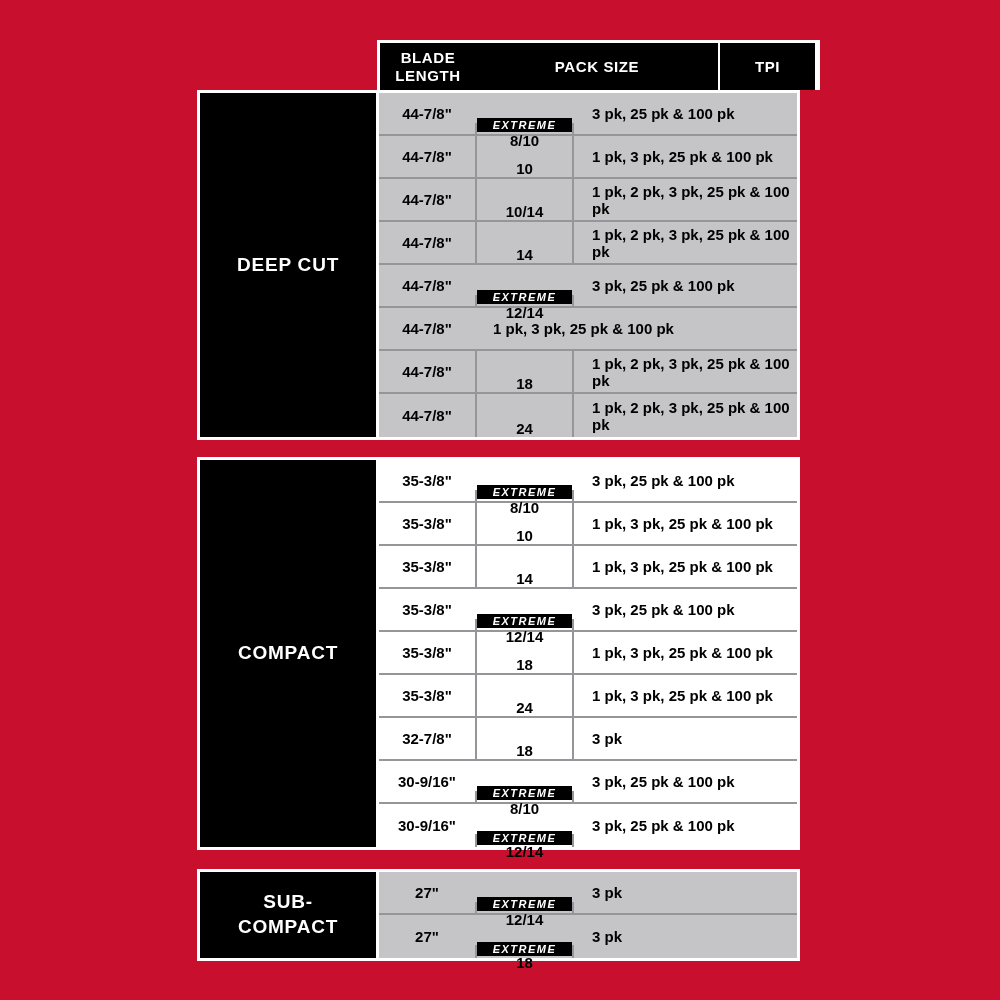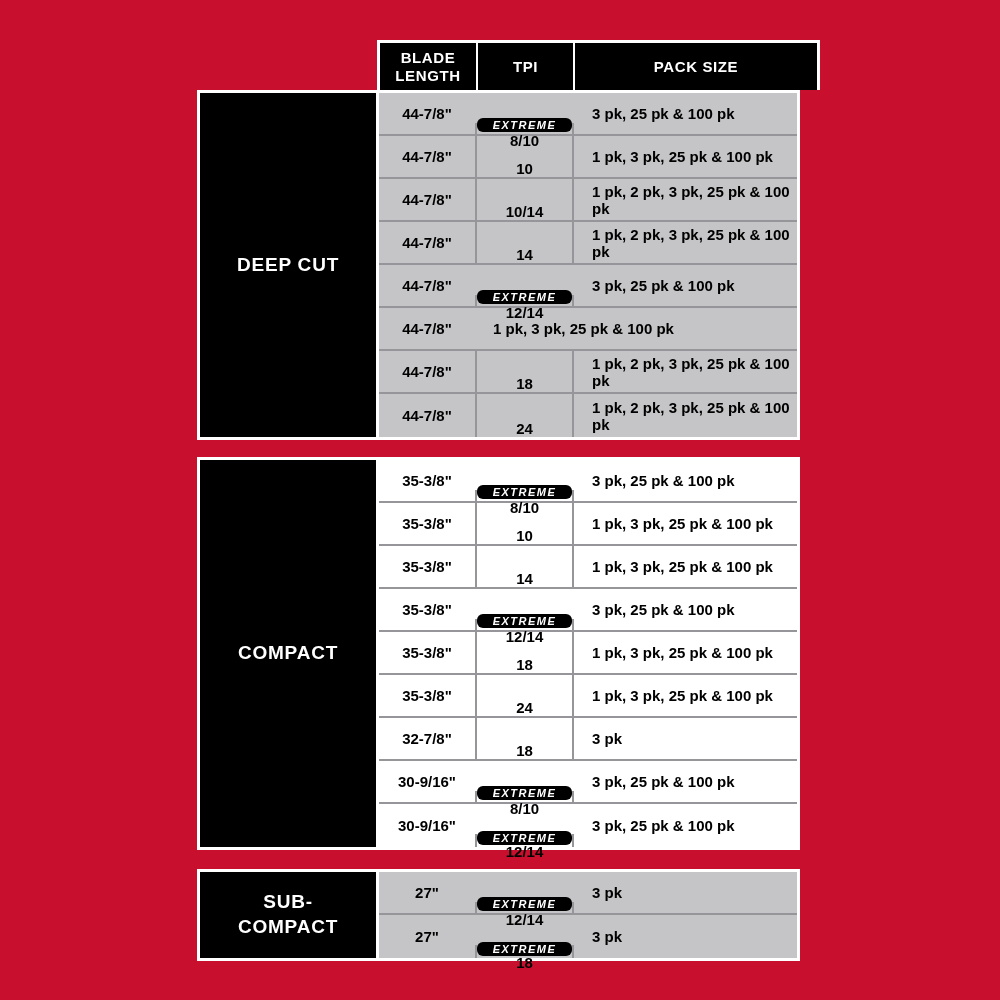--- a/index.html
+++ b/index.html
@@ -57,38 +57,38 @@
   .row:last-child{border-bottom:none;}
   .rows-gray .row{background:var(--cell-gray);}
   .rows-white .row{background:var(--cell-white);}
   .cell{font-weight:bold;font-size:15px;color:var(--black);box-sizing:border-box;}
   .blade-cell{width:96px;display:flex;align-items:center;justify-content:center;}
   .tpi-cell{
     width:99px;border-left:2px solid var(--sep);border-right:2px solid var(--sep);
     position:relative;display:flex;align-items:flex-end;justify-content:center;
   }
   .tpi-cell.extreme{align-items:flex-start;padding-top:9px;margin-top:30px;}
-  .badge{display:none;border-radius:6px;}
+  .badge{display:none;}
   .tpi-cell.extreme .badge{
     display:flex;position:absolute;left:0;right:0;bottom:2px;height:14px;
     background:var(--black);color:var(--white);
     align-items:center;justify-content:center;
     font-style:italic;font-weight:bold;font-size:11px;letter-spacing:1.5px;
   }
   .pack-cell{flex:1;display:flex;align-items:center;padding-left:18px;}
 </style>
 </head>
 <body>
 
 <div class="canvas">
 
   <div class="header-block">
     <div class="hcell h-blade">BLADE LENGTH</div>
+    <div class="hcell h-pack">PACK SIZE</div>
     <div class="hcell h-tpi">TPI</div>
-    <div class="hcell h-pack">PACK SIZE</div>
   </div>
 
   <div id="sections-host">
       <section class="section section-0">
       <div class="label-cell">DEEP CUT</div>
       <div class="rows rows-gray">
           <div class="row">
       <div class="cell blade-cell">44-7/8"</div>
       <div class="cell tpi-cell extreme">
         <span class="tpi-value">8/10</span>

